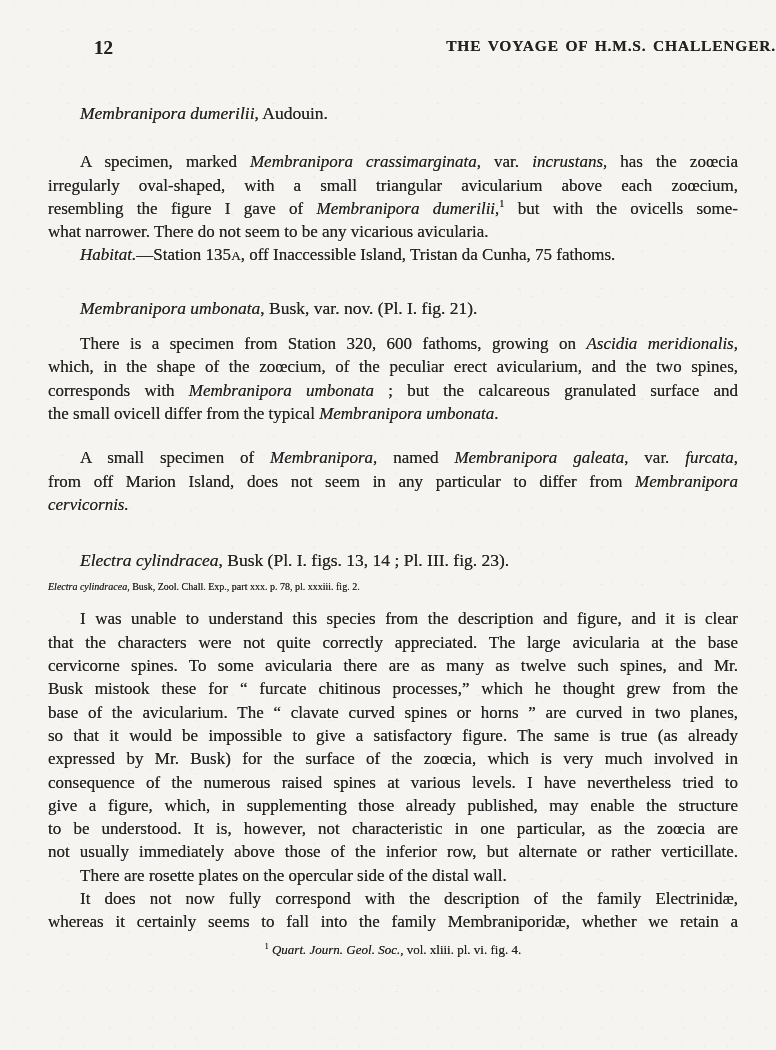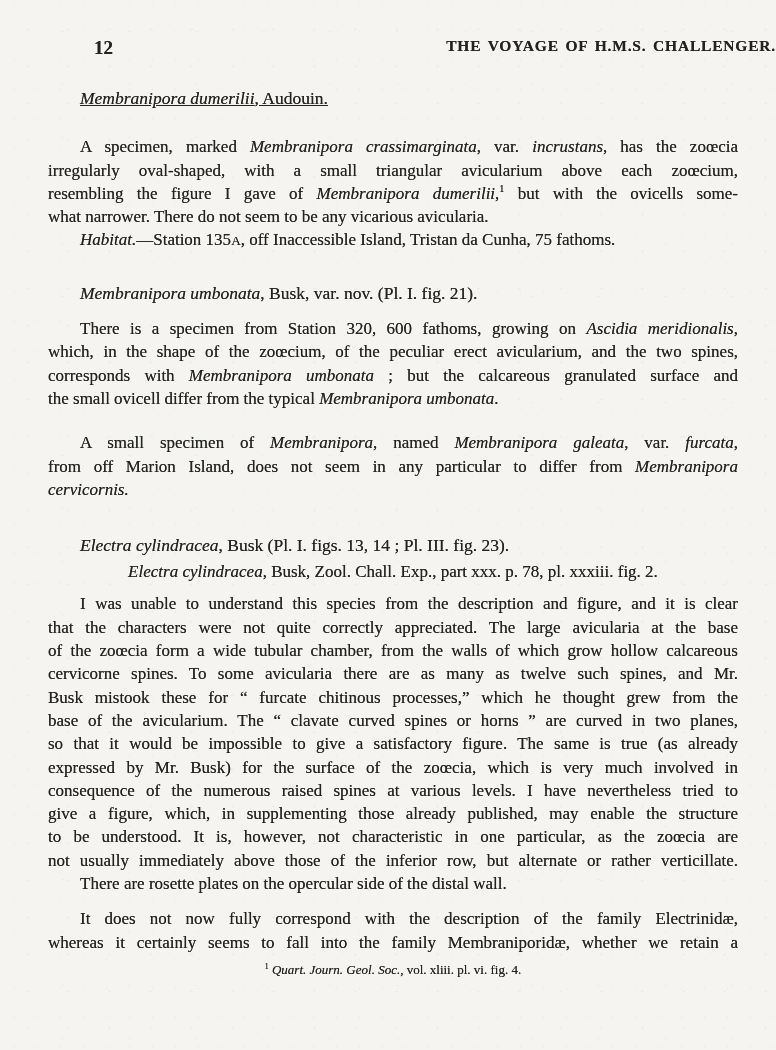--- a/index.html
+++ b/index.html
@@ -51,43 +51,42 @@
   .line.just {
     text-align: justify;
     text-align-last: justify;
   }
   .line.ind { padding-left: 32px; }
   .heading {
     padding-left: 32px;
     font-size: 17.5px;
   }
   .citation {
-    text-align: center;
-    font-size: 17px;
+    font-size: 10px;
     line-height: 20px;
   }
   .footnote {
     text-align: center;
     font-size: 13px;
     line-height: 19px;
   }
   .it { font-style: italic; }
   .sup { font-size: 0.6em; vertical-align: super; line-height: 0; }
   .sc  { font-size: 0.78em; }
-  .blk0  { margin-top: 28px; text-decoration: underline; }
+  .blk0  { margin-top: 43px; }
   .blk1  { margin-top: 25px; }
   .blk2  { margin-top: 0; }
   .blk3  { margin-top: 29px; }
   .blk4  { margin-top: 12px; }
   .blk5  { margin-top: 21px; }
   .blk6  { margin-top: 33px; }
   .blk7  { margin-top: 5px; }
   .blk8  { margin-top: 10px; }
   .blk9  { margin-top: 0; }
-  .blk10 { margin-top: 12px; }
+  .blk10 { margin-top: 0; }
   .blk11 { margin-top: 6px; }
 </style>
 </head>
 <body>
 
 <div>
 
   <header>
     <div class="pagenum">12</div>
     <div class="running-title">THE VOYAGE OF H.M.S. CHALLENGER.</div>
@@ -122,21 +121,20 @@
         <div class="line"><span class="it">cervicornis.</span></div>
       </div>
 
     <div class="heading blk6"><span class="it">Electra cylindracea</span><span>, Busk (Pl. I. figs. 13, 14 ; Pl. III. fig. 23).</span></div>
 
     <div class="citation blk7"><span class="it">Electra cylindracea</span><span>, Busk, Zool. Chall. Exp., part xxx. p. 78, pl. xxxiii. fig. 2.</span></div>
 
     <div class="para blk8">
         <div class="line just ind"><span>I was unable to understand this species from the description and figure, and it is clear</span></div>
         <div class="line just"><span>that the characters were not quite correctly appreciated.  The large avicularia at the base</span></div>
-        <div class="line just"><span>of the zoœcia form a wide tubular chamber, from the walls of which grow hollow calcareous</span></div>
         <div class="line just"><span>cervicorne spines.  To some avicularia there are as many as twelve such spines, and Mr.</span></div>
         <div class="line just"><span>Busk mistook these for “ furcate chitinous processes,” which he thought grew from the</span></div>
         <div class="line just"><span>base of the avicularium.  The “ clavate curved spines or horns ” are curved in two planes,</span></div>
         <div class="line just"><span>so that it would be impossible to give a satisfactory figure.  The same is true (as already</span></div>
         <div class="line just"><span>expressed by Mr. Busk) for the surface of the zoœcia, which is very much involved in</span></div>
         <div class="line just"><span>consequence of the numerous raised spines at various levels.  I have nevertheless tried to</span></div>
         <div class="line just"><span>give a figure, which, in supplementing those already published, may enable the structure</span></div>
         <div class="line just"><span>to be understood.  It is, however, not characteristic in one particular, as the zoœcia are</span></div>
         <div class="line just"><span>not usually immediately above those of the inferior row, but alternate or rather verticillate.</span></div>
       </div>

